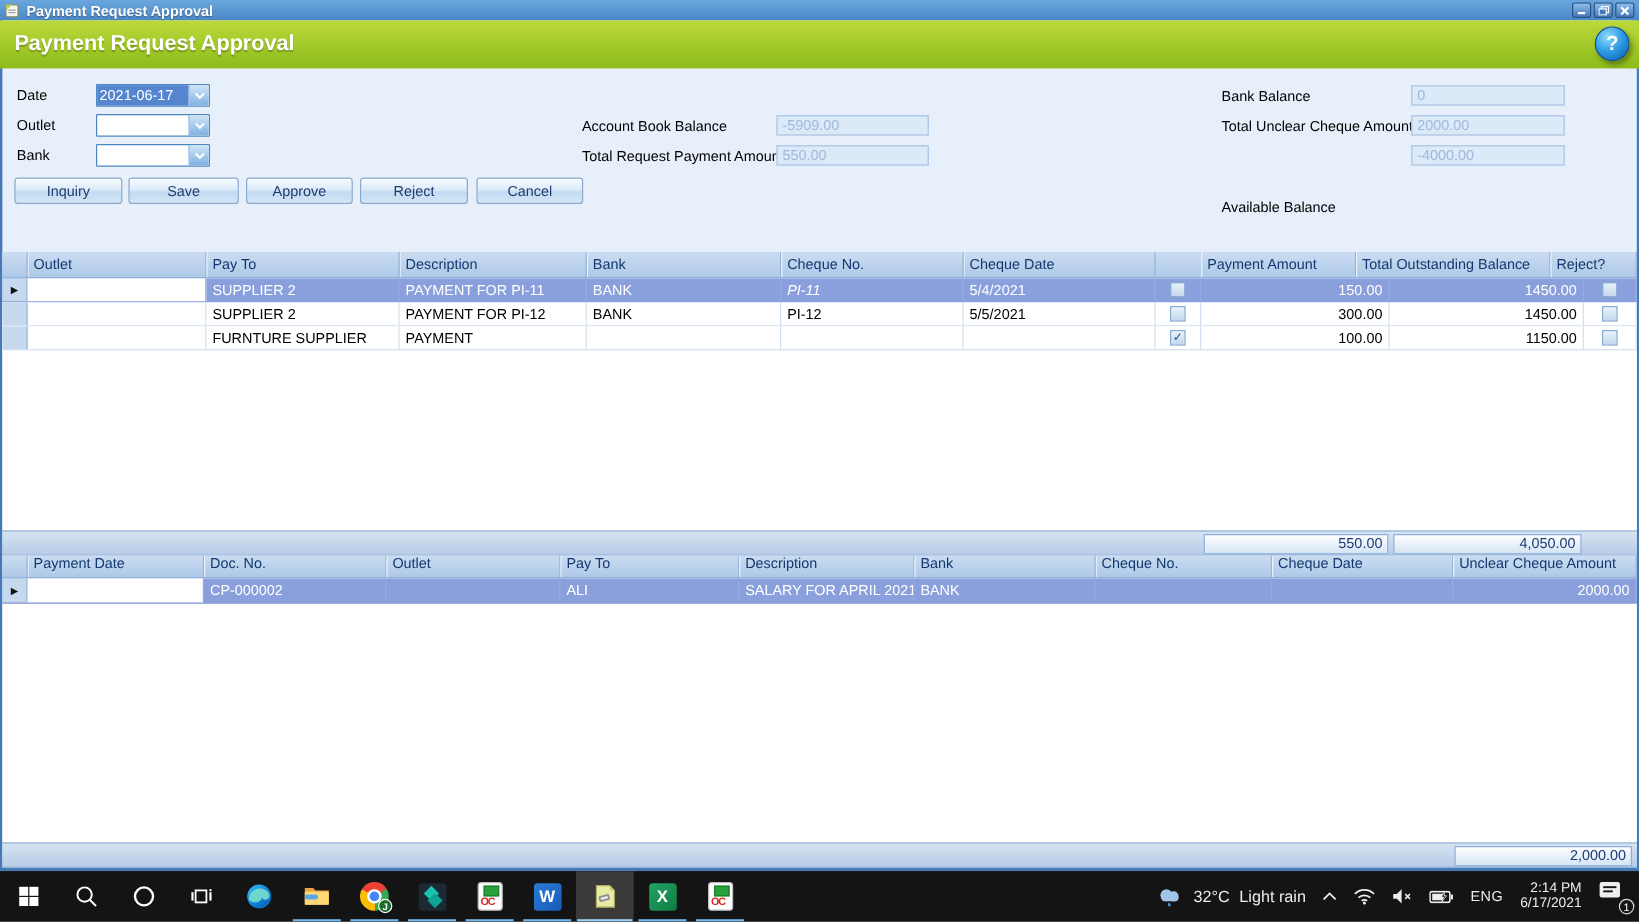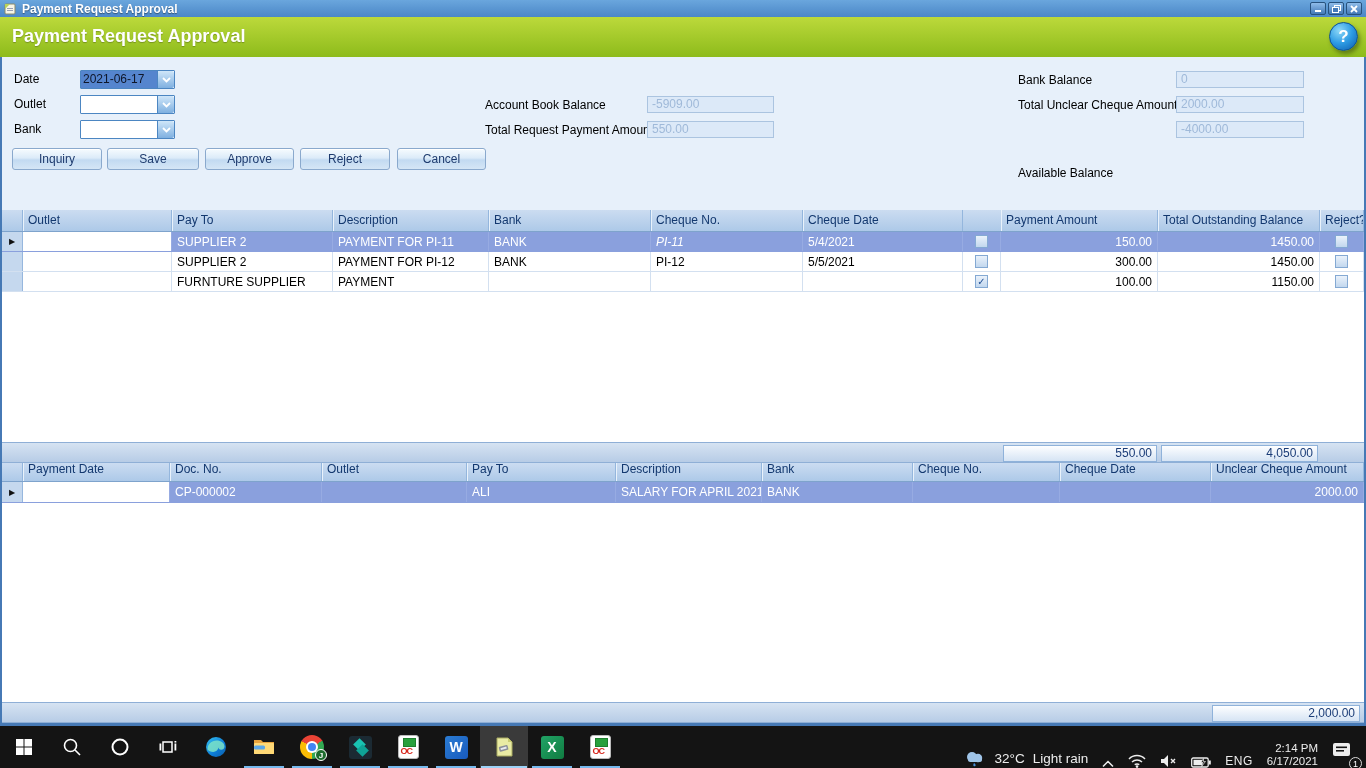--- a/index.html
+++ b/index.html
@@ -23,21 +23,21 @@
   .helpbtn { position:absolute; right:8px; top:5px; width:29px; height:29px; border-radius:50%;
              background:radial-gradient(circle at 35% 28%, #8ED9F8, #2E9CE4 48%, #0E60B1 95%);
              border:1px solid #0B4F96; color:#fff; font-weight:bold; font-size:17px; line-height:27px; text-align:center;
              box-shadow:2px 3px 4px rgba(0,0,0,.35); }
 
   
   .flabel { position:absolute; height:17px; line-height:17px; color:#000; }
   .combo { position:absolute; left:78px; width:95px; height:19px; background:#fff; border:1px solid #4C86C2;
            display:flex; border-radius:1px; }
   .combo .val { flex:1; font-size:12px; line-height:17px; padding:0 2px; overflow:hidden; white-space:nowrap; }
-  .combo .val.selhl { background:#5585CE; color:#0f172a; }
+  .combo .val.selhl { background:#5585CE; color:#ffffff; }
   .combo .cbtn { width:17px; background:linear-gradient(#CFE6F9,#7FB0E0); border-left:1px solid #4C86C2;
                  border-radius:0 2px 2px 0; display:flex; align-items:center; justify-content:center; }
   .dis { position:absolute; height:17px; background:#DCE9F8; border:1px solid #ABC4E0; color:#9FB9D9;
          line-height:15px; padding:0 4px; font-size:12px; }
 
   .btn { position:absolute; top:148px; height:22px; border:1px solid #8AA9CD; border-radius:3px; color:#1E3B6E;
          font-size:12px; font-family:inherit; text-align:center;
          background:linear-gradient(#F6FBFE, #DCEBF9 45%, #C2DAF1 55%, #D5E6F6);
          box-shadow:inset 0 1px 0 #fff; }
 
@@ -76,21 +76,21 @@
   .sumbox { position:absolute; top:2px; height:17px; background:linear-gradient(#FDFEFF,#D6E4F4);
             border:1px solid #8FB2DA; color:#1A3C77; font-size:12px; line-height:15px; text-align:right; padding:0 4px; }
 
   
   .taskbar { position:absolute; left:0; top:726px; width:1366px; height:42px; background:#141414;
              display:flex; align-items:stretch; color:#EDEDED; }
   .slot { width:48px; display:flex; align-items:center; justify-content:center; position:relative; }
   .slot.open::after { content:""; position:absolute; bottom:0; left:4px; right:4px; height:2px; background:#76B9ED; }
   .slot.active { background:#3A3A3A; }
   .slot.active::after { background:#9CD2F7; left:1px; right:1px; }
-  .tray { margin-left:auto; display:flex; align-items:flex-end; gap:14px; padding-right:8px; }
+  .tray { margin-left:auto; display:flex; align-items:center; gap:14px; padding-right:8px; }
   .weather { display:flex; align-items:center; gap:8px; font-size:13.5px; }
   .trayico { display:flex; align-items:center; justify-content:center; }
   .lang { font-size:12px; letter-spacing:.5px; }
   .clock { text-align:right; font-size:11.5px; line-height:13px; }
   .notif { position:relative; width:26px; height:26px; }
   .badge { position:absolute; right:-4px; bottom:-2px; width:13px; height:13px; border-radius:50%;
            background:#141414; border:1px solid #DADADA; color:#fff; font-size:9px; line-height:12px; text-align:center; }
 
   .appico { border-radius:3px; }
 </style>
@@ -179,21 +179,21 @@
 
   <div class="ghead" id="g1head">
       <div class="hind"></div>
       <div class="hcell" style="width: 149px;"><span>Outlet</span></div>
       <div class="hcell" style="width: 161px;"><span>Pay To</span></div>
       <div class="hcell" style="width: 156px;"><span>Description</span></div>
       <div class="hcell" style="width: 162px;"><span>Bank</span></div>
       <div class="hcell" style="width: 152px;"><span>Cheque No.</span></div>
       <div class="hcell" style="width: 160px;"><span>Cheque Date</span></div>
       <div class="hcell" style="width: 38px; margin-top: 35px;"><span>Tick</span></div>
-      <div class="hcell" style="width: 157px;"><span>Payment Amount</span></div>
+      <div class="hcell" style="width: 129px;"><span>Payment Amount</span></div>
       <div class="hcell" style="width: 162px;"><span>Total Outstanding Balance</span></div>
       <div class="hcell" style="width: 44px; flex: 1 1 0%;"><span>Reject?</span></div>
     </div>
   <div class="grows" id="g1rows">
       <div class="drow sel" style="height: 20px;">
         <div class="icell">
           <span class="arrow">▶</span>
         </div>
         <div class="dcell focuscell" style="width: 149px;"></div>
         <div class="dcell" style="width: 161px;">SUPPLIER 2</div>

